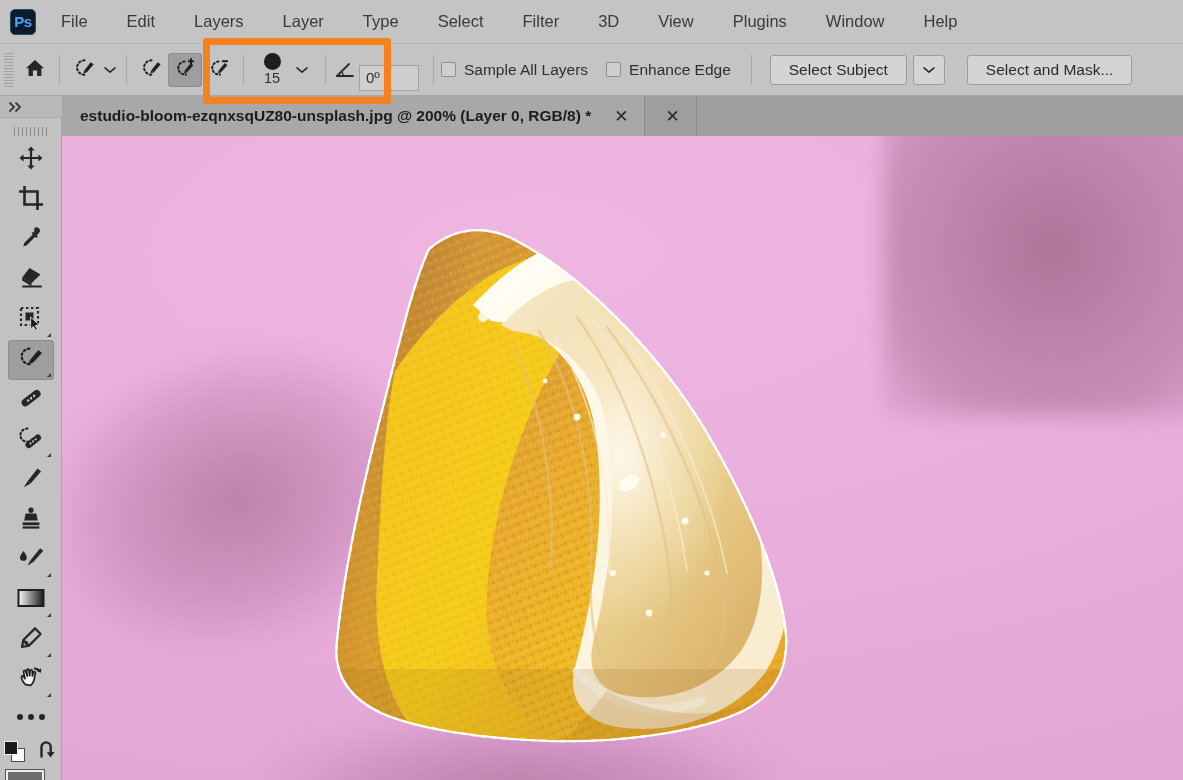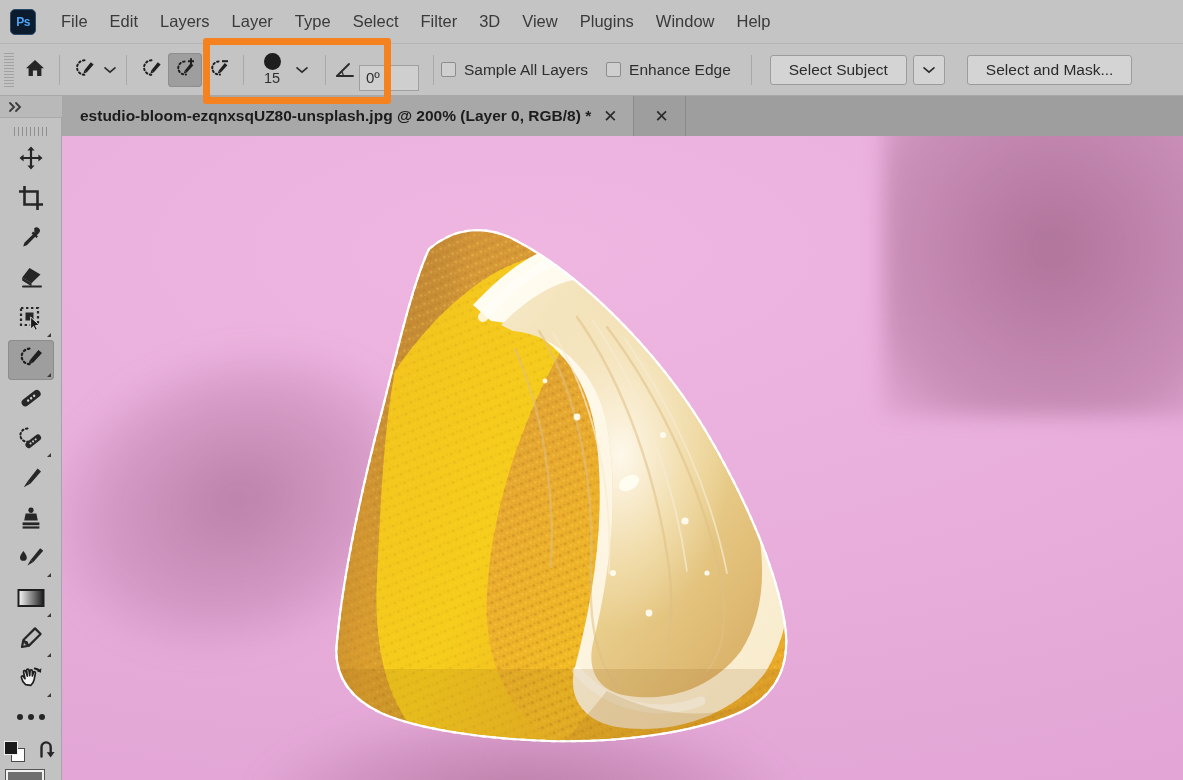--- a/index.html
+++ b/index.html
@@ -18,21 +18,21 @@
     background:#c4c4c4;
     display:flex; align-items:center;
     border-bottom:1px solid #b4b4b4;
   }
   .ps-logo{
     width:26px; height:26px; margin-left:10px; margin-right:14px;
     border-radius:5px;
     background:#0c1c2e;
     border:1px solid #2a4a6a;
     display:flex; align-items:center; justify-content:center;
-    color:#4fa3f7; font-size:12px; font-weight:bold;
+    color:#4fa3f7; font-size:15px; font-weight:bold;
     font-family:"Liberation Sans", sans-serif;
     letter-spacing:-0.5px;
   }
   .menu-item{
     padding:3px 11px;
     font-size:16.5px; color:#3a3a3a;
     cursor:default; white-space:nowrap;
   }
 
   
@@ -152,21 +152,21 @@
   .swatchbox{ position:relative; width:54px; height:52px; margin:0 auto; }
   .swatchbox .fg{ position:absolute; left:2px; top:0px; width:38px;height:38px;background:#6e6e6e;border:2px solid #f0f0f0; box-shadow:0 0 0 1px #555;}
 
   
   .tabbar{
     position:absolute; left:62px; top:96px; width:1121px; height:40px;
     background:#9e9e9e;
     display:flex; align-items:flex-end;
   }
   .tab{
-    height:40px; display:flex; align-items:center; gap:10px;
+    height:40px; display:flex; align-items:center; gap:21px;
     padding:0 14px 0 18px;
     font-size:15.5px; color:#262626;
     border-right:1px solid #8b8b8b;
     cursor:default; white-space:nowrap;
     font-weight:bold;
   }
   .tab.active{ background:#a8a8a8; color:#1c1c1c; }
   .tab.inactive{ background:#9e9e9e; color:#2b2b2b; }
   .tab-close{
     font-size:17px; color:#2a2a2a; line-height:1; font-weight:normal;
@@ -220,21 +220,21 @@
   }
   .ants svg{ display:block; width:520px; height:530px; overflow:visible;}
 </style>
 </head>
 <body>
 
 <div id="app">
 
   <div class="menubar">
     <div class="ps-logo">Ps</div>
-    <div id="menu-items" style="display:flex;align-items:center;">
+    <div id="menu-items" style="display:flex;align-items:center;gap:17px;">
         <div class="menu-item">File</div>
         <div class="menu-item">Edit</div>
         <div class="menu-item">Layers</div>
         <div class="menu-item">Layer</div>
         <div class="menu-item">Type</div>
         <div class="menu-item">Select</div>
         <div class="menu-item">Filter</div>
         <div class="menu-item">3D</div>
         <div class="menu-item">View</div>
         <div class="menu-item">Plugins</div>

